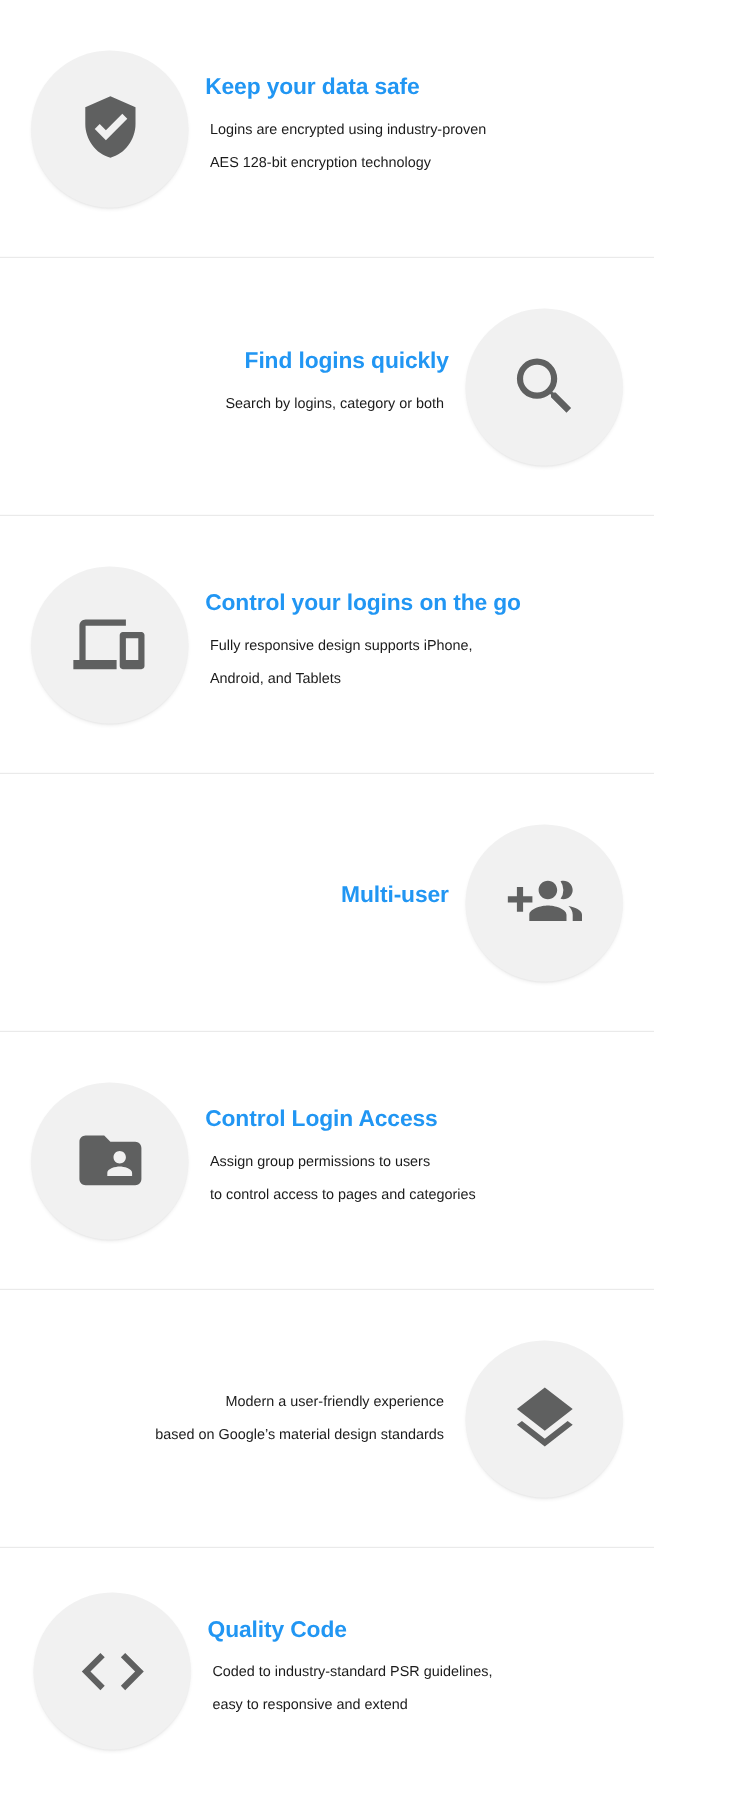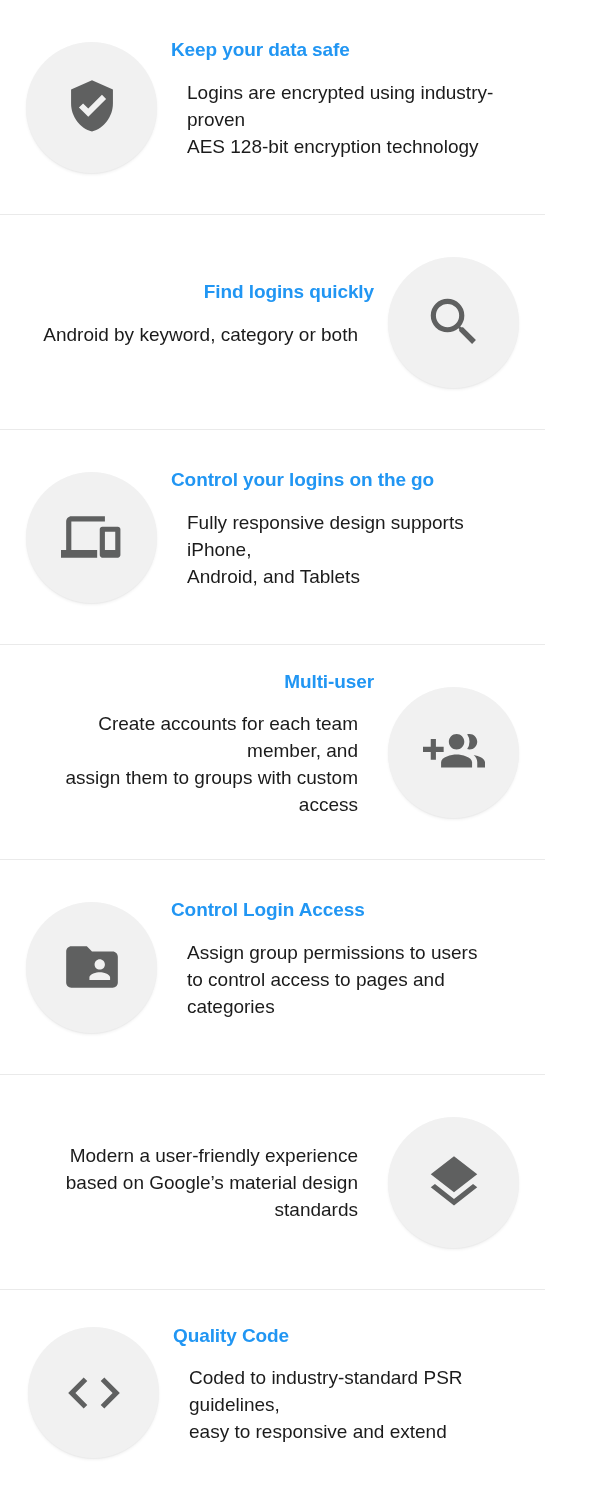--- a/index.html
+++ b/index.html
@@ -78,23 +78,23 @@
     color: #2196f3;
     font-size: 19px;
     font-weight: bold;
     line-height: 1.3;
     margin: 0 0 9px 0;
     letter-spacing: -0.1px;
   }
 
   .feature-desc {
     color: #1b1b1b;
-    font-size: 19px;
+    font-size: 12px;
     line-height: 27px;
-    margin: 16px;
+    margin: 4px;
     white-space: pre-line;
   }
 </style>
 </head>
 <body>
 
 <div class="feature-list">
 
   <section class="feature-row align-left">
     <div class="icon-bubble">
@@ -110,21 +110,21 @@
   </section>
 
   <section class="feature-row align-right">
     <div class="icon-bubble">
       <svg viewBox="0 0 24 24" aria-hidden="true">
         <path d="M15.5 14h-.79l-.28-.27a6.47 6.47 0 0 0 1.57-4.23A6.5 6.5 0 1 0 9.5 16c1.61 0 3.09-.59 4.23-1.57l.27.28v.79l5 4.99L20.49 19l-4.99-5Zm-6 0A4.5 4.5 0 1 1 14 9.5 4.49 4.49 0 0 1 9.5 14Z"></path>
       </svg>
     </div>
     <div class="feature-text">
       <h3 class="feature-title">Find logins quickly</h3>
-      <p class="feature-desc">Android by keyword, category or both</p>
+      <p class="feature-desc">Search by logins, category or both</p>
     </div>
   </section>
 
   <section class="feature-row align-left">
     <div class="icon-bubble">
       <svg viewBox="0 0 24 24" aria-hidden="true">
         <path d="M4 6h13V4H4c-1.1 0-2 .9-2 2v11H0v3h14v-3H4V6Zm18 2h-6c-.55 0-1 .45-1 1v10c0 .55.45 1 1 1h6c.55 0 1-.45 1-1V9c0-.55-.45-1-1-1Zm-1 9h-4v-7h4v7Z"></path>
       </svg>
     </div>
     <div class="feature-text">
@@ -135,22 +135,20 @@
   </section>
 
   <section class="feature-row align-right">
     <div class="icon-bubble">
       <svg viewBox="0 0 24 24" aria-hidden="true">
         <path d="M8 10H5V7H3v3H0v2h3v3h2v-3h3v-2Zm10 1c1.66 0 2.99-1.34 2.99-3S19.66 5 18 5c-.32 0-.63.05-.91.15a4.97 4.97 0 0 1 0 5.7c.28.1.59.15.91.15Zm-5 0c1.66 0 2.99-1.34 2.99-3S14.66 5 13 5s-3 1.34-3 3 1.34 3 3 3Zm6.62 2.16c.83.73 1.38 1.66 1.38 2.84v2h3v-2c0-1.54-2.37-2.49-4.38-2.84ZM13 13c-2 0-6 1-6 3v2h12v-2c0-2-4-3-6-3Z"></path>
       </svg>
     </div>
     <div class="feature-text">
       <h3 class="feature-title">Multi-user</h3>
-      <p class="feature-desc">Create accounts for each team member, and
-assign them to groups with custom access</p>
     </div>
   </section>
 
   <section class="feature-row align-left">
     <div class="icon-bubble">
       <svg viewBox="0 0 24 24" aria-hidden="true">
         <path d="M20 6h-8l-2-2H4c-1.1 0-1.99.9-1.99 2L2 18c0 1.1.9 2 2 2h16c1.1 0 2-.9 2-2V8c0-1.1-.9-2-2-2Zm-5 3c1.1 0 2 .9 2 2s-.9 2-2 2-2-.9-2-2 .9-2 2-2Zm4 8h-8v-1c0-1.33 2.67-2 4-2s4 .67 4 2v1Z"></path>
       </svg>
     </div>
     <div class="feature-text">

